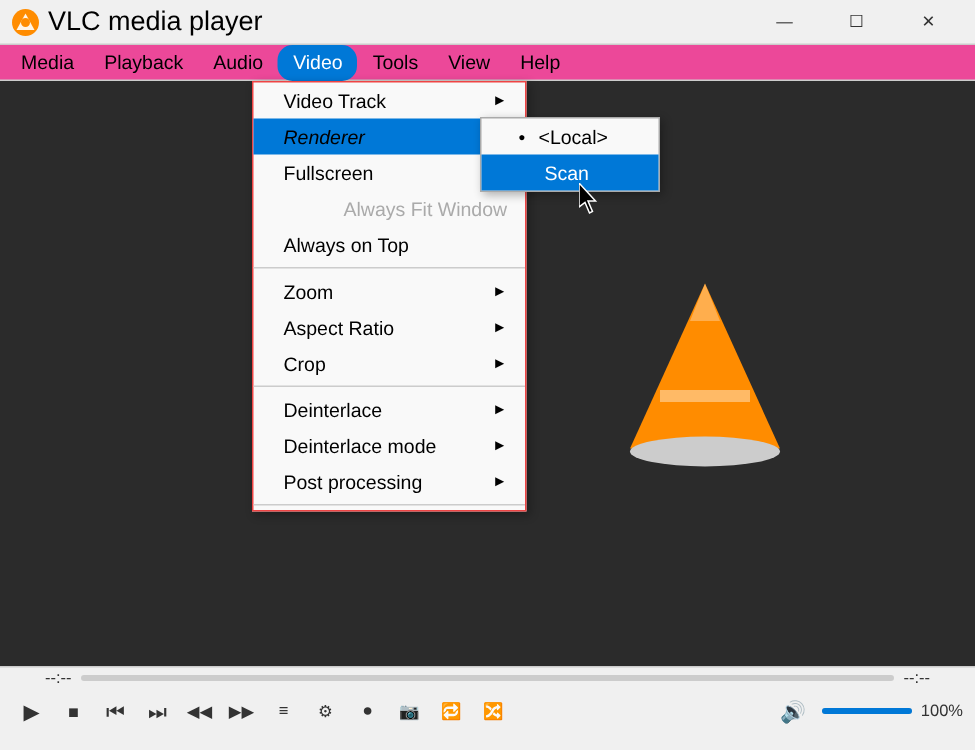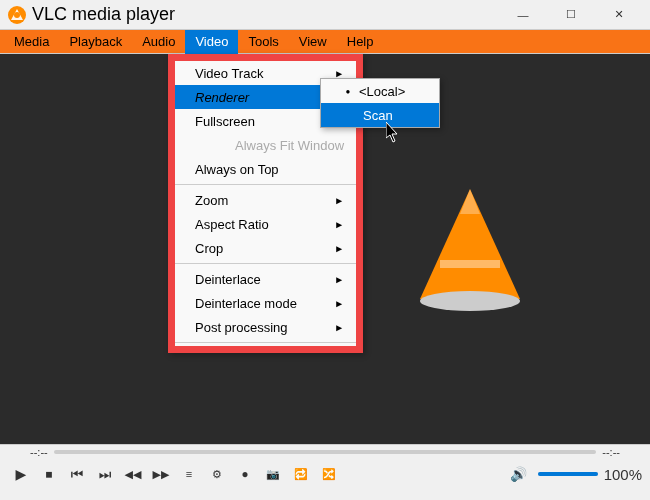--- a/index.html
+++ b/index.html
@@ -44,39 +44,40 @@
       justify-content: center;
       font-size: 11px;
       color: #333;
       cursor: pointer;
       border: none;
       background: transparent;
     }
 
     
     .menu-bar {
-      background: #f97316;
+      background: #ec4899;
       height: 24px;
       display: flex;
       align-items: center;
       padding: 0 4px;
       border-bottom: 1px solid #ccc;
     }
     .menu-item {
       padding: 2px 10px;
       cursor: pointer;
       font-size: 13px;
       color: #000;
       height: 24px;
       display: flex;
       align-items: center;
     }
     .menu-item:hover, .menu-item.active {
       background: #0078d7;
       color: white;
+      border-radius: 10px;
     }
 
     
     .main-content {
       background: #2b2b2b;
       position: absolute;
       top: 54px;
       left: 0;
       right: 0;
       bottom: 56px;
@@ -148,31 +149,31 @@
       margin-left: 4px;
       position: relative;
     }
     .volume-fill {
       height: 100%;
       background: #0078d7;
       border-radius: 2px;
       width: 100%;
     }
     .volume-pct {
-      font-size: 15px;
+      font-size: 11px;
       color: #333;
       margin-left: 4px;
     }
     .spacer { flex: 1; }
 
     
     .dropdown-menu {
       position: absolute;
       background: #f9f9f9;
-      border: 7px solid #ef4444;
+      border: 1px solid #ef4444;
       box-shadow: 2px 2px 6px rgba(0,0,0,0.3);
       min-width: 160px;
       z-index: 100;
       text-align: right;
     }
     .dropdown-menu .menu-item-row {
       padding: 4px 12px 4px 20px;
       cursor: pointer;
       display: flex;
       align-items: center;

